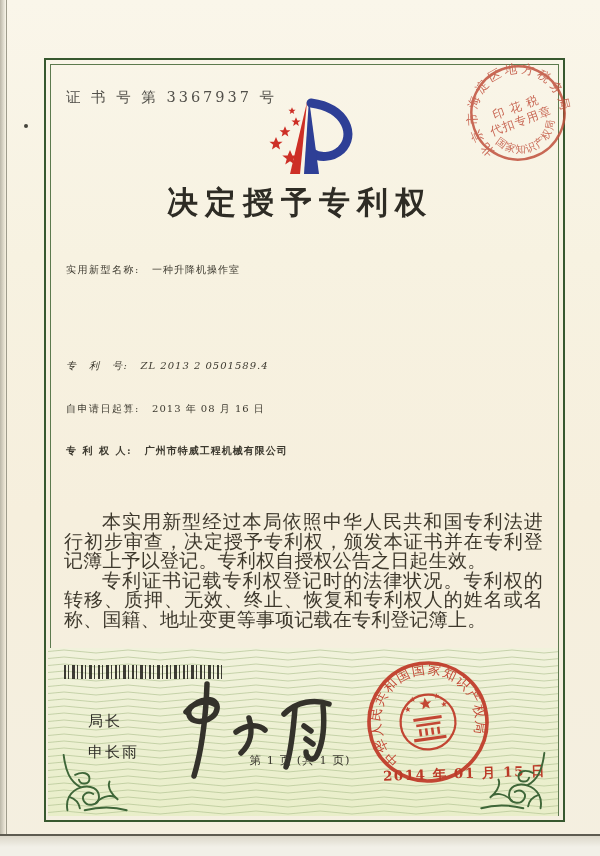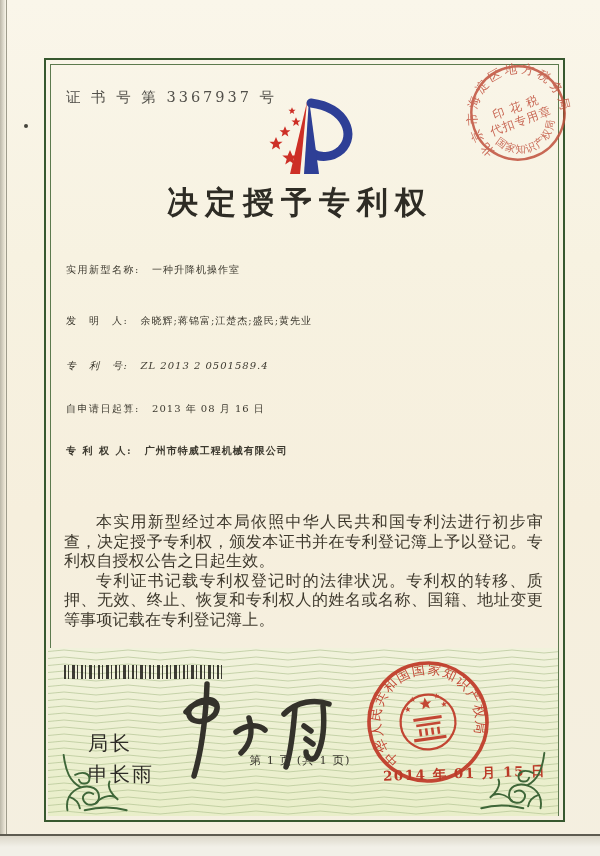--- a/index.html
+++ b/index.html
@@ -25,34 +25,34 @@
   #tax-stamp{left:458px;top:53px;width:120px;height:120px;opacity:.85;}
 
   #title{left:0;top:182px;width:100%;text-align:center;font-size:31px;font-weight:bold;
          letter-spacing:7px;color:#2e2c25;}
 
   .field{left:66px;font-size:10px;color:#3c392f;white-space:nowrap;}
   .flabel{letter-spacing:1.5px;margin-right:9px;}
   .fvalue{letter-spacing:1px;}
   #f1{top:263px;} #f2{top:314px;} #f3{top:359px;font-style:italic;} #f4{top:402px;} #f5{top:444px;font-weight:bold;} #f6{top:487px;}
 
-  #paras{left:64px;top:512px;width:479px;font-size:16px;line-height:19.6px;
+  #paras{left:64px;top:512px;width:479px;font-size:19px;line-height:19.6px;
          text-align:justify;color:#3e392d;letter-spacing:.2px;}
   #paras p{margin:0;text-indent:2em;}
 
   
   #band{left:48px;top:648px;width:510px;height:168px;
         background:linear-gradient(180deg,#f1f2dc,#e9eec9);}
   #band svg{display:block;width:100%;height:100%;}
 
   #barcode{left:64px;top:665px;width:161px;height:14px;opacity:.88;
     background:repeating-linear-gradient(90deg,#24221d 0 2px,rgba(0,0,0,0) 2px 4px,#24221d 4px 5px,
       rgba(0,0,0,0) 5px 8px,#24221d 8px 11px,rgba(0,0,0,0) 11px 13px,#24221d 13px 14px,rgba(0,0,0,0) 14px 17px);}
 
-  #signer{left:88px;top:706px;font-size:20px;line-height:31px;color:#2e2c27;letter-spacing:2px;margin-top:22px;}
+  #signer{left:88px;top:706px;font-size:15px;line-height:31px;color:#2e2c27;letter-spacing:2px;}
   #sig{left:156px;top:674px;width:205px;height:112px;}
 
   #seal{left:365px;top:659px;width:126px;height:126px;opacity:.93;}
   #seal-date{left:383px;top:765px;font-size:13.5px;letter-spacing:1.5px;color:#bb3a27;
              font-weight:bold;transform:rotate(-2deg);}
 
   #footer{left:0;top:753px;width:100%;text-align:center;font-size:11.5px;letter-spacing:1px;color:#3a382f;}
 
   .flourish{width:86px;height:86px;}
   #flourish-bl{left:56px;top:730px;}
@@ -110,24 +110,20 @@
       <text x="58" y="56" text-anchor="middle" font-size="11.5" letter-spacing="1">印 花 税</text>
       <text x="58" y="70" text-anchor="middle" font-size="11.5" letter-spacing="1">代扣专用章</text>
     </g>
   </svg>
 
   <div id="title" class="abs">决定授予专利权</div>
 
   <div id="f1" class="field abs">
     <span class="flabel">实用新型名称:</span>
     <span class="fvalue">一种升降机操作室</span>
-  </div>
-  <div id="f2" class="field abs">
-    <span class="flabel">发　明　人:</span>
-    <span class="fvalue">余晓辉;蒋锦富;江楚杰;盛民;黄先业</span>
   </div>
   <div id="f3" class="field abs">
     <span class="flabel">专　利　号:</span>
     <span class="fvalue">ZL 2013 2 0501589.4</span>
   </div>
   <div id="f4" class="field abs">
     <span class="flabel">自申请日起算:</span>
     <span class="fvalue">2013 年 08 月 16 日</span>
   </div>
   <div id="f5" class="field abs">

